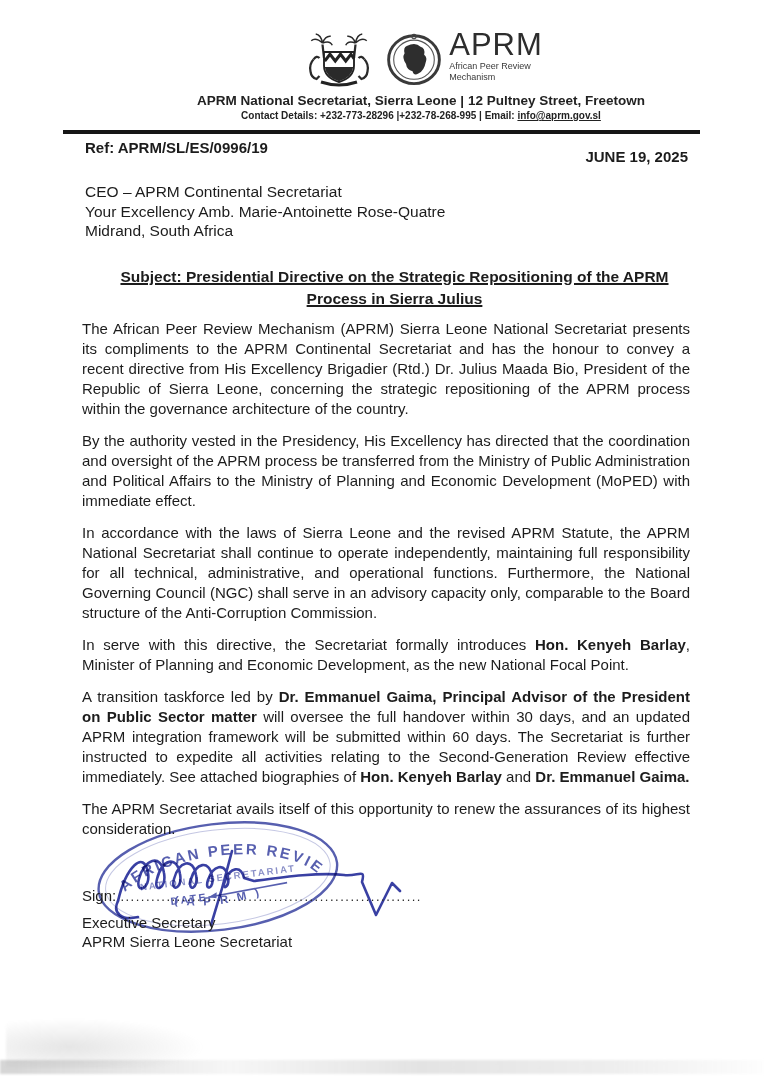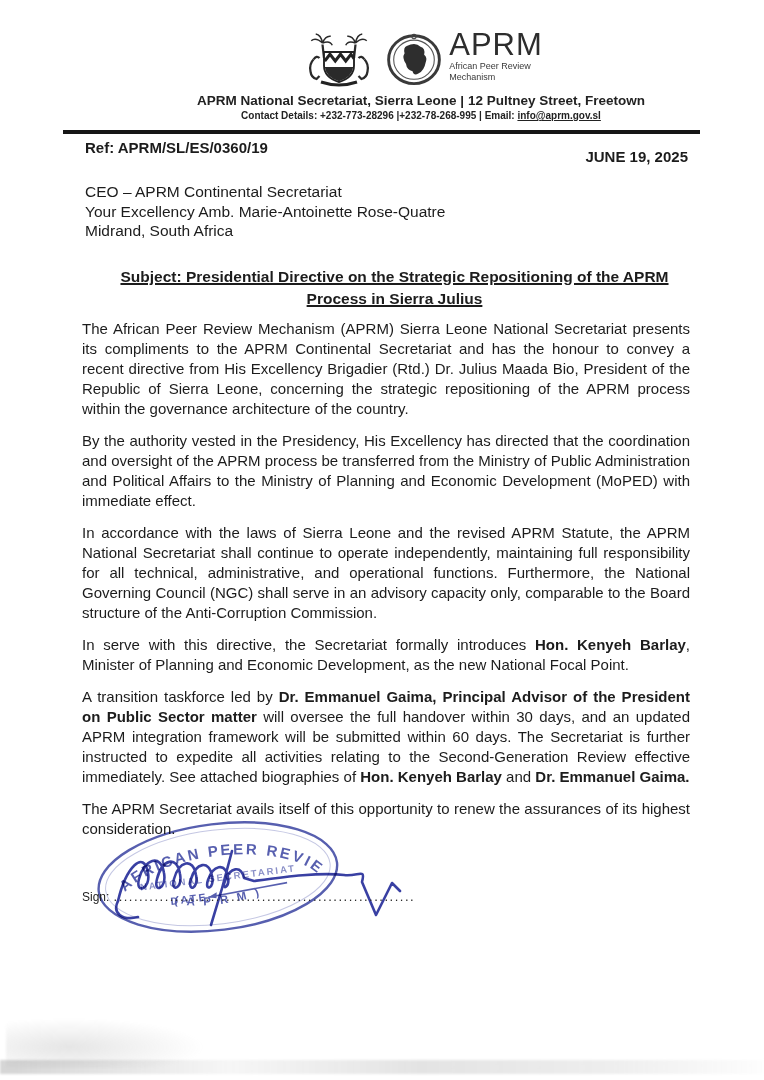--- a/index.html
+++ b/index.html
@@ -30,21 +30,21 @@
   
   .subject{margin:25px 60px 0 85px;text-align:center;font-weight:bold;font-size:15.5px;line-height:22px;}
   .subject .u{text-decoration:underline;text-decoration-thickness:2px;}
   
   .body{margin:9px 74px 0 82px;}
   .body .para{text-align:justify;font-size:15px;line-height:20px;margin:0 0 12px 0;}
   .body .para .b{font-weight:bold;}
   
   .sig-area{position:relative;margin:0 74px 0 82px;height:150px;}
   .sign-line{position:absolute;left:0;top:36px;font-size:15px;white-space:nowrap;}
-  .sign-label{font-size:12px;}
+  .sign-label{font-size:15px;}
   .sign-dots{letter-spacing:1.5px;font-size:13px;color:#2a2a2a;}
   .sig-titles{position:absolute;left:0;top:62px;font-size:15px;line-height:19px;}
   .stamp{position:absolute;left:8px;top:-34px;width:256px;height:122px;
          transform:rotate(-7deg);opacity:.88;mix-blend-mode:multiply;}
   .autograph{position:absolute;left:26px;top:-14px;width:320px;height:110px;
          mix-blend-mode:multiply;opacity:.95;}
   
   .scan-band{position:absolute;left:0;right:0;bottom:6px;height:14px;
     background:linear-gradient(90deg,rgba(110,110,110,.28) 2%,rgba(170,170,170,.10) 30%,
       rgba(130,130,130,.22) 55%,rgba(150,150,150,.16) 80%,rgba(210,210,210,.04));
@@ -91,21 +91,21 @@
         <span class="small">African Peer Review</span>
         <span class="small">Mechanism</span>
       </div>
     </div>
     <div class="org-line">APRM National Secretariat, Sierra Leone | 12 Pultney Street, Freetown</div>
     <div class="contact-line"><span>Contact Details: +232-773-28296 |+232-78-268-995 | Email: </span><span class="email">info@aprm.gov.sl</span></div>
   </div>
 
   <div class="rule"></div>
   <div class="ref-row">
-    <span class="ref">Ref: APRM/SL/ES/0360/19</span>
+    <span class="ref">Ref: APRM/SL/ES/0996/19</span>
     <span class="date">JUNE 19, 2025</span>
   </div>
 
   <div class="recipient">
     <div>CEO – APRM Continental Secretariat</div>
     <div>Your Excellency Amb. Marie-Antoinette Rose-Quatre</div>
     <div>Midrand, South Africa</div>
   </div>
 
   <div class="subject">
@@ -164,18 +164,22 @@
         <path d="M 124 14 C 117 42 110 66 103 88"></path>
         <path d="M 10 64 C 4 76 14 84 30 80"></path>
       </g>
     </svg>
 
     <div class="sign-line">
       <span class="sign-label">Sign:</span>
       <span class="sign-dots">...........................................................</span>
     </div>
 
+    <div class="sig-titles">
+      <div>Executive Secretary</div>
+      <div>APRM Sierra Leone Secretariat</div>
+    </div>
   </div>
 
   <div class="scan-blot"></div>
   <div class="scan-band"></div>
 
 </div>
 
 </body></html>

